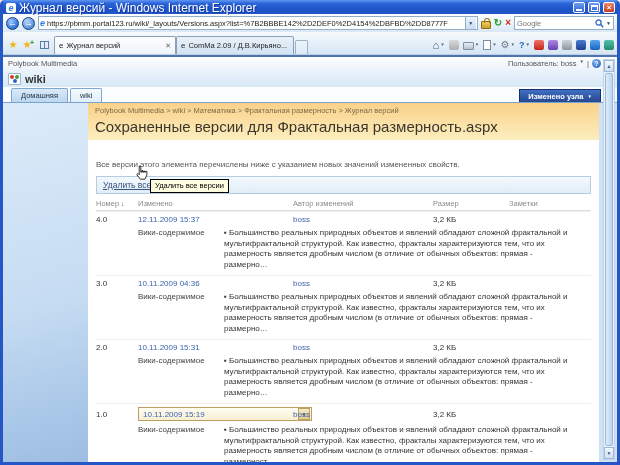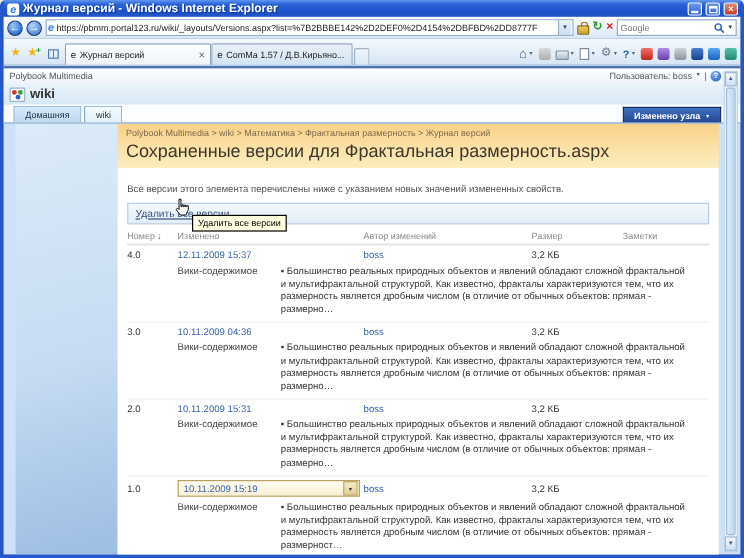--- a/index.html
+++ b/index.html
@@ -3,21 +3,21 @@
 <meta charset="utf-8">
 <style>
   * { margin:0; padding:0; box-sizing:border-box; font-family:"Liberation Sans", sans-serif; }
   html,body { background:#e8e8e8; }
   .window { width:620px; height:465px; background:#2457c5; padding:0 3px 3px; border-radius:5px 5px 0 0; overflow:hidden; position:relative; }
 
   
   .titlebar { height:14px; display:flex; align-items:center; gap:3px; padding:1px 2px 0 3px;
     background:linear-gradient(180deg,#5f97f0 0%,#2b63d8 25%,#1d53c9 70%,#2457c5 100%); color:#fff; }
   .titlebar .ie-fav { width:10px; height:10px; background:#fff; border-radius:2px; color:#2a7de1; font-weight:bold; font-size:9px; line-height:10px; text-align:center; font-style:italic; }
-  .win-title { flex:1; font-size:10px; font-weight:bold; text-shadow:1px 1px 1px #12359a; white-space:nowrap; overflow:hidden; }
+  .win-title { flex:1; font-size:12px; font-weight:normal; text-shadow:1px 1px 1px #12359a; white-space:nowrap; overflow:hidden; }
   .winbtn { width:12px; height:11px; border-radius:2px; border:1px solid #fff; display:flex; align-items:center; justify-content:center; color:#fff; font-size:8px; line-height:1; }
   .winbtn.min, .winbtn.max { background:linear-gradient(#6e9af0,#2f63d6); }
   .winbtn.close { background:linear-gradient(#ee8a70,#c43c22); font-weight:bold; }
   .glyph-min { width:6px; height:2px; background:#fff; margin-top:5px; }
   .glyph-max { width:7px; height:6px; border:1px solid #fff; border-top:2px solid #fff; }
 
   
   .addr-row { height:18px; background:linear-gradient(#fdfeff,#d9e7f6); display:flex; align-items:center; gap:3px; padding:1px 3px; }
   .navcircle { width:13px; height:13px; border-radius:50%; border:1px solid #1c3f77; color:#fff; font-size:9px; line-height:11px; text-align:center; }
   .navcircle.back { background:radial-gradient(circle at 35% 30%,#9cc8ff,#2f74d8 70%); }
@@ -82,45 +82,45 @@
   .site-logo .d3 { background:#2a62c4; left:4px; bottom:1px; }
   .sp-site-title { font-size:11px; font-weight:bold; color:#333; }
   .sp-nav { height:16px; background:#fbfdff; display:flex; align-items:flex-end; gap:2px; padding:0 0 0 8px; position:relative; border-bottom:1px solid #7ba2cc; }
   .nav-tab { font-size:7.5px; padding:2px 9px; border:1px solid #7fa8d0; border-bottom:none; border-radius:2px 2px 0 0; color:#234; }
   .nav-tab.t0 { background:linear-gradient(#d9eafa,#bcd7ef); }
   .nav-tab.t1 { background:linear-gradient(#f4fafd,#e2effa); }
   .site-actions { position:absolute; right:16px; bottom:0; height:13px; display:flex; align-items:center; gap:4px;
     background:linear-gradient(#3f6fc4,#26478e); color:#fff; font-size:7.5px; font-weight:bold; padding:0 8px; border:1px solid #16306b; border-bottom:none; }
   .site-actions .sa-caret { font-size:4.5px; }
 
-  .sp-body { display:flex; height:359px;padding-left:10px; }
+  .sp-body { display:flex; height:359px; }
   .sidebar { width:85px; background:linear-gradient(165deg,#dcebf9 0%,#c6dcf2 55%,#a9c7e8 85%,#9dbde2 100%); }
   .main-col { flex:1; display:flex; flex-direction:column; margin:0 18px 13px 0; }
   .crumb-head { background:linear-gradient(#fad189,#fceebf); padding:3px 7px 5px; }
   .crumb { font-size:7.5px; color:#7a6a4a; }
   .crumb span[data-name="breadcrumb-link"] { color:#7a6a4a; }
   .crumb .sep { padding:0 2px; }
   .page-title { font-size:15px; font-weight:400; color:#3a372c; margin-top:3px; white-space:nowrap; }
 
   .content { flex:1; background:#fff; padding:6px 8px; position:relative; font-size:8px; color:#333; }
-  .desc { font-size:8px; color:#555; margin:7px 0 7px; }
+  .desc { font-size:8px; color:#555; margin:14px 0 7px; }
   .tbar { border:1px solid #b5cde2; background:linear-gradient(#f4f9fd,#e1edf7); padding:3px 6px; }
   .tbar a { font-size:8.5px; color:#33527e; text-decoration:underline; }
 
   .vtable { margin-top:2px; }
   .vhead, .vrow { display:grid; grid-template-columns:42px 155px 140px 76px 1fr; align-items:center; }
   .vhead { color:#8a8a8a; font-size:7.5px; padding:3px 0 2px; border-bottom:1px solid #dcdcdc; }
   .vhead .sort { font-size:7px; color:#666; margin-left:2px; }
   .vrow { padding:3px 0; font-size:8px; border-top:1px solid #f0f0f0; }
   .vrow:first-of-type { border-top:none; }
   .vrow a, .crow a { color:#3a64ad; text-decoration:none; }
   .crow { display:grid; grid-template-columns:42px 86px 1fr; padding:1px 0 5px; }
   .crow .clabel { color:#444; }
   .crow .ctext { color:#333; line-height:10.5px; padding-right:14px; }
-  .date-menu { display:inline-flex; align-items:center; width:152px; height:14px; border:1px solid #b9a061; background:linear-gradient(#fffdf2,#f8efd2); }
+  .date-menu { display:inline-flex; align-items:center; width:174px; height:14px; border:1px solid #b9a061; background:linear-gradient(#fffdf2,#f8efd2); }
   .date-menu a { flex:1; padding-left:4px; }
   .dm-btn { width:12px; height:12px; margin-right:1px; background:linear-gradient(#f3e6bb,#e2c want); background:linear-gradient(#f6ecc8,#e3cd93); border:1px solid #b9a061; font-size:4.5px; color:#333; text-align:center; line-height:11px; }
 
   .tooltip { position:absolute; left:62px; top:39px; background:#fffee1; border:1px solid #000; font-size:7.5px; color:#000; padding:1px 4px 2px; white-space:nowrap; z-index:6; }
   .cursor-hand { position:absolute; left:47px; top:25px; z-index:7; }
 
   
   .vscroll { position:absolute; top:2px; bottom:2px; right:2px; width:12px; display:flex; flex-direction:column; background:#e9f1fa; border:1px solid #c2d5e8; }
   .sb-arrow { height:12px; background:linear-gradient(#f2f7fc,#cfe0f2); border:1px solid #9db9d6; font-size:5px; color:#3a5a80; text-align:center; line-height:11px; }
   .sb-thumb { flex:1; margin:1px; background:linear-gradient(90deg,#dcebfa,#bcd6f0); border:1px solid #9db9d6; border-radius:2px; }
@@ -169,21 +169,21 @@
     <span class="qt-btn" data-name="quick-tabs-icon">
         <span class="qt-grid" data-name="quick-tabs-grid"></span>
       </span>
     <div class="btab active" data-name="tab-version-history">
       <span class="ie-fav2" data-name="tab-favicon">e</span>
       <span data-name="tab-label">Журнал версий</span>
       <span class="tab-close" data-name="tab-close-icon">✕</span>
     </div>
     <div class="btab inactive" data-name="tab-comma">
       <span class="ie-fav2" data-name="tab-favicon">e</span>
-      <span data-name="tab-label">ComMa 1.57 / Д.В.Кирьяно...</span>
+      <span data-name="tab-label">ComMa 2.09 / Д.В.Кирьяно...</span>
     </div>
     <span class="newtab-stub" data-name="new-tab-button"></span>
     <span class="cmd-spacer"></span>
     <div class="cmd-icons" data-name="command-bar">
       <span class="cmd" data-name="home-button">
           <span class="home-g" data-name="home-icon">⌂</span>
           <span class="c-caret" data-name="home-dropdown-icon">▼</span>
         </span>
       <span class="cmd" data-name="feeds-button">
           <span class="feed-g" data-name="rss-feed-icon"></span>

